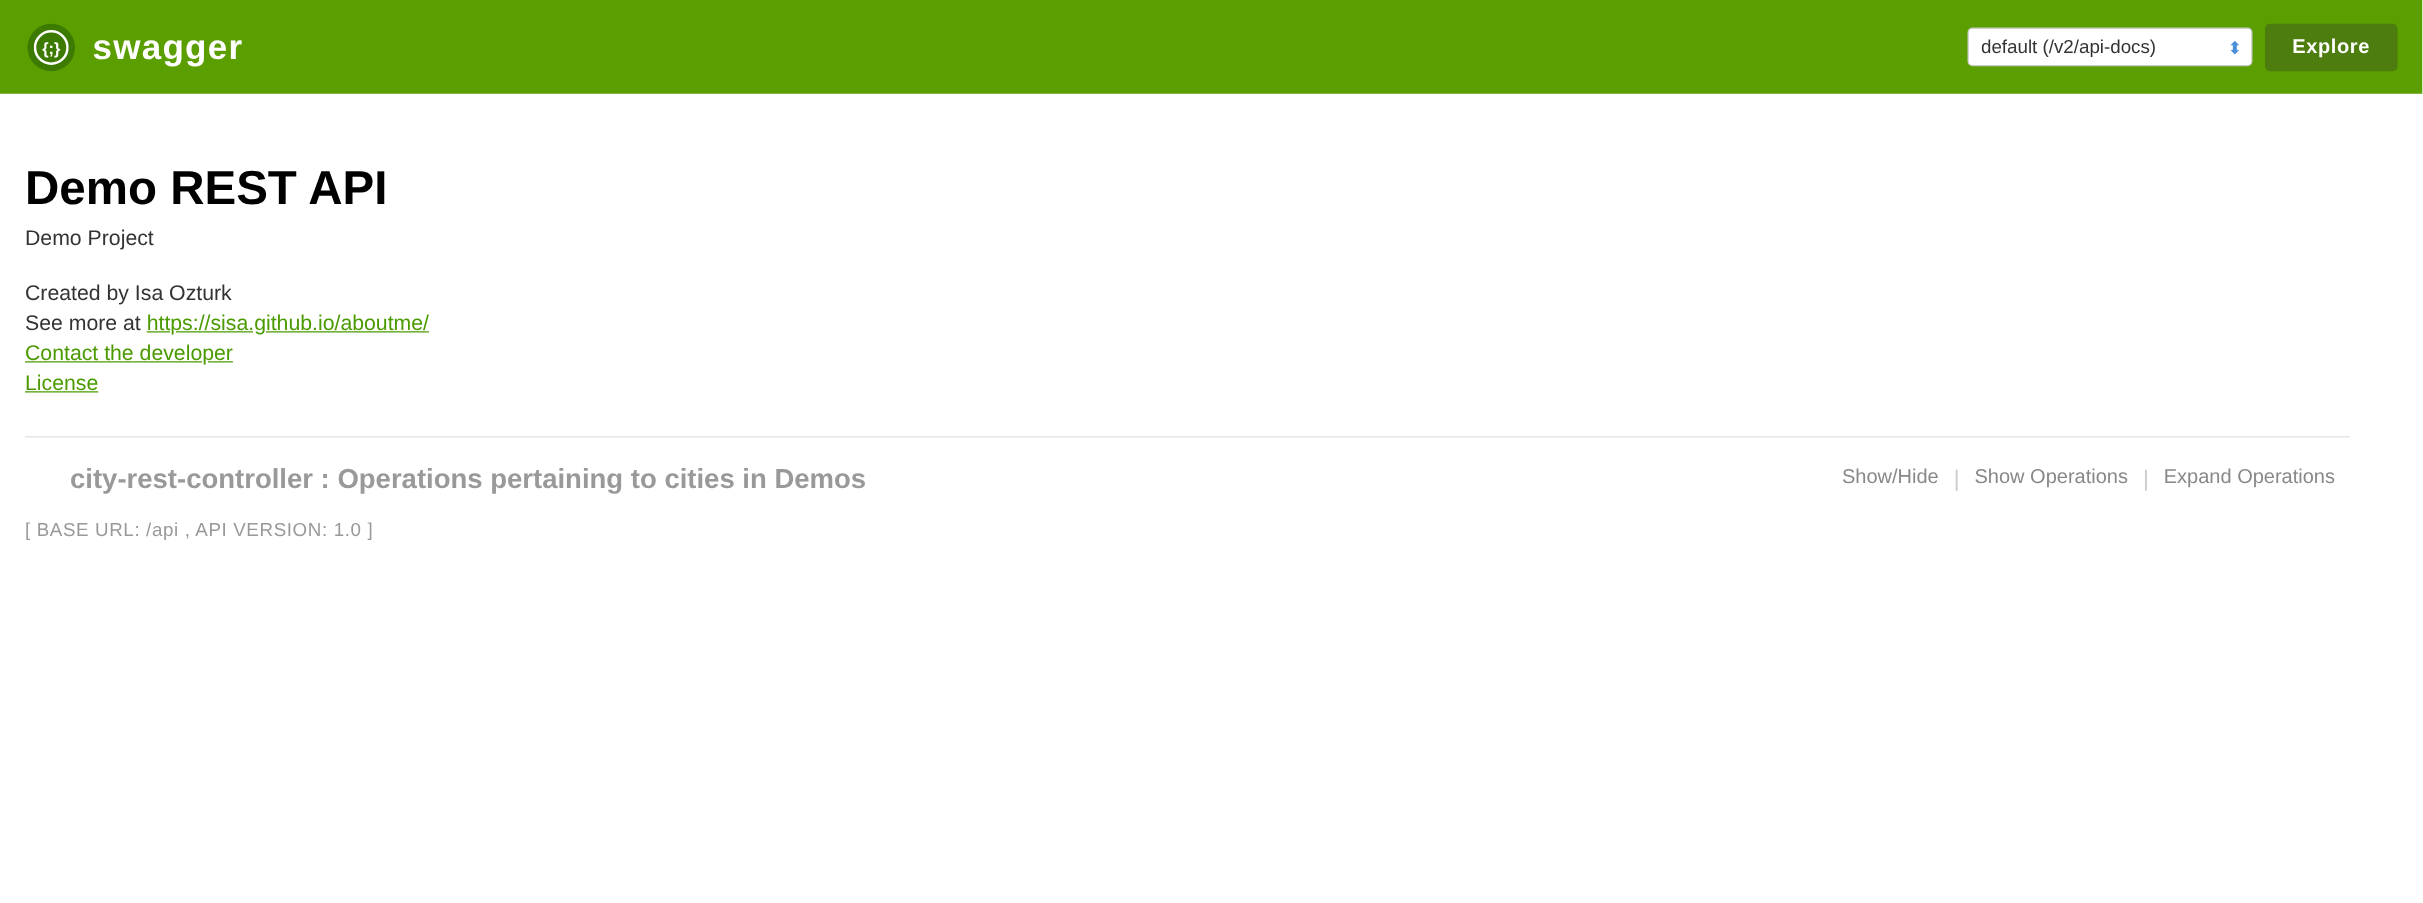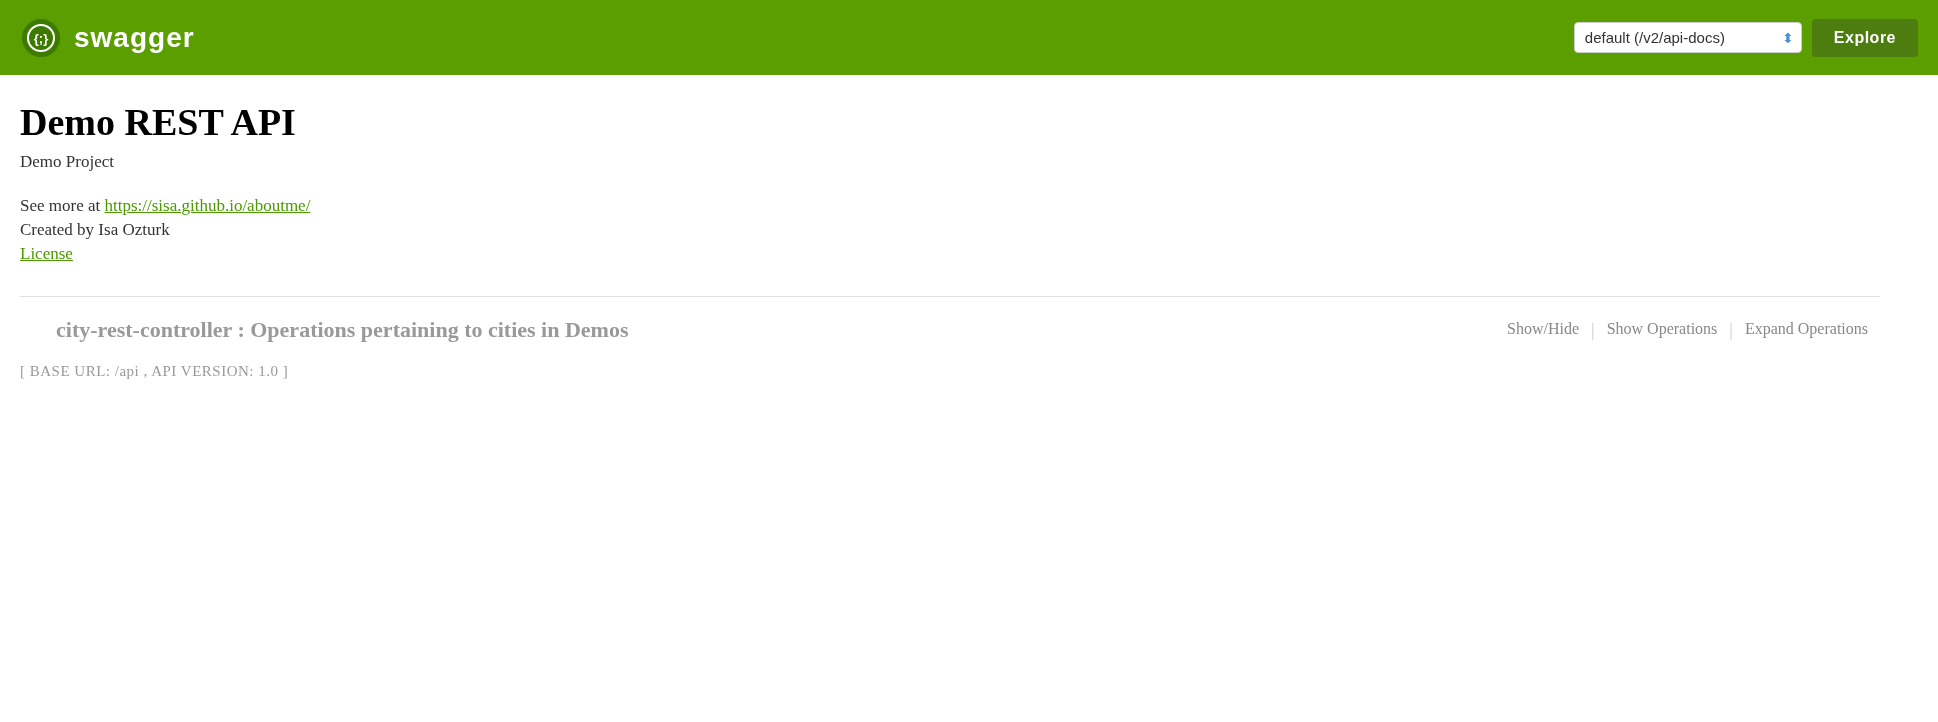--- a/index.html
+++ b/index.html
@@ -93,23 +93,22 @@
       padding: 10px 22px;
       font-size: 16px;
       font-weight: bold;
       border-radius: 4px;
       cursor: pointer;
       letter-spacing: 0.5px;
     }
 
     
     .main-content {
-      padding: 25px 20px 20px 20px;
+      padding: 55px 20px 20px 20px;
       max-width: 1900px;
-      font-family: Liberation Serif, serif;
     }
 
     .api-title {
       font-size: 38px;
       font-weight: bold;
       color: #000000;
       margin-bottom: 8px;
     }
 
     .api-subtitle {
@@ -211,24 +210,25 @@
       </select>
     </div>
     <button class="explore-btn">Explore</button>
   </div>
 </nav>
 
 <div class="main-content">
   <h1 class="api-title">Demo REST API</h1>
   <p class="api-subtitle">Demo Project</p>
 
+  <p class="api-description">Created by Isa Ozturk</p>
   <p class="api-description">
     <span>See more at </span><a class="api-link" href="#">https://sisa.github.io/aboutme/</a>
   </p>
-  <p class="api-description">Created by Isa Ozturk</p>
+  <a class="contact-link" href="#">Contact the developer</a>
   <a class="license-link" href="#">License</a>
 
   <div class="controller-section">
     <span class="controller-title">city-rest-controller : Operations pertaining to cities in Demos</span>
     <div class="controller-actions">
       <a href="#">Show/Hide</a>
       <span class="divider">|</span>
       <a href="#">Show Operations</a>
       <span class="divider">|</span>
       <a href="#">Expand Operations</a>

